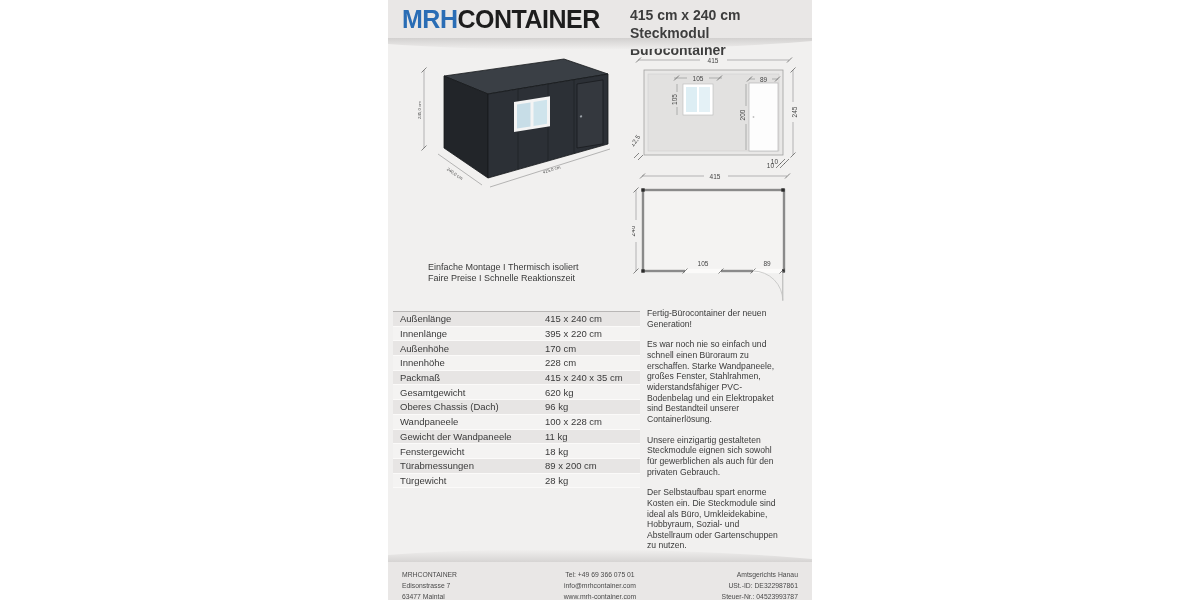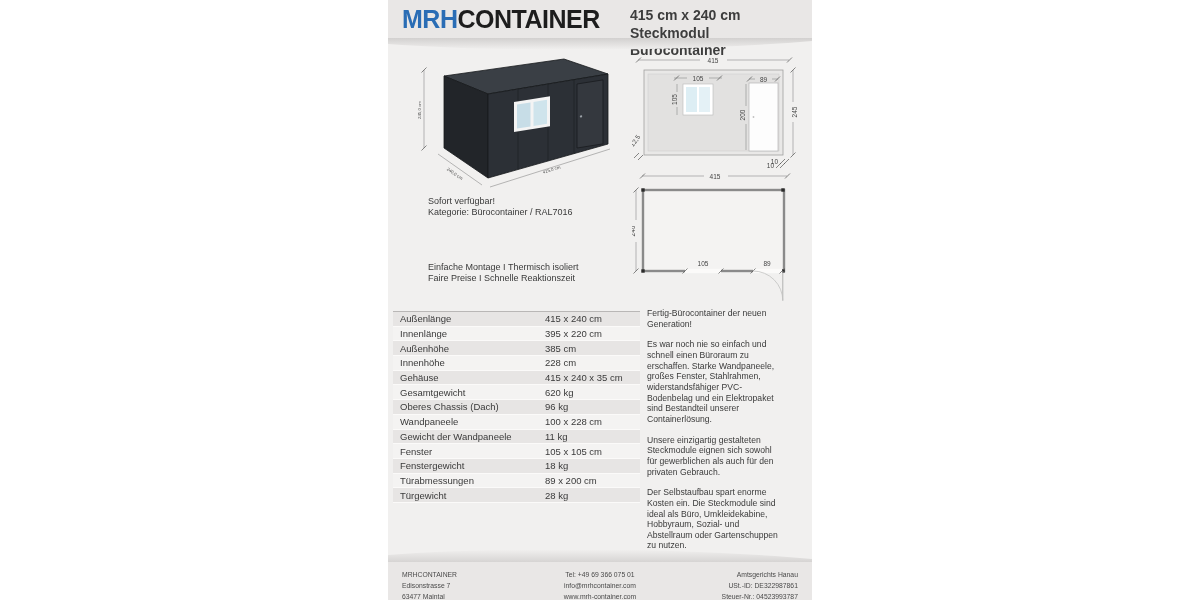--- a/index.html
+++ b/index.html
@@ -180,69 +180,61 @@
     <text class="dim-label" x="71" y="106" text-anchor="middle">105</text>
 
     <rect x="121" y="108.8" width="29" height="4.4" fill="#fbfaf9"></rect>
     <line class="tick" x1="118.5" y1="113.5" x2="123.5" y2="108.5"></line>
     <line class="tick" x1="147.5" y1="113.5" x2="152.5" y2="108.5"></line>
     <text class="dim-label" x="135" y="106" text-anchor="middle">89</text>
     <line x1="150.8" y1="111" x2="150.8" y2="140.5" stroke="#aaaaaa" stroke-width="0.9"></line>
     <path d="M121,111 A 29.8 29.8 0 0 1 150.8,140.8" fill="none" stroke="#c2c1c0" stroke-width="0.8"></path>
   </svg>
 
-  <div class="intro-block" style="top:196px;">
-    <div>Sofort verfügbar!</div>
-    <div>Kategorie: Bürocontainer / RAL7016</div>
-  </div>
   <div class="intro-block" style="top:262px;">
     <div>Einfache Montage I Thermisch isoliert</div>
     <div>Faire Preise I Schnelle Reaktionszeit</div>
   </div>
 
   <div class="spec-table">
       <div class="spec-row">
       <span class="spec-label">Außenlänge</span>
       <span class="spec-value">415 x 240 cm</span>
     </div>
       <div class="spec-row">
       <span class="spec-label">Innenlänge</span>
       <span class="spec-value">395 x 220 cm</span>
     </div>
       <div class="spec-row">
       <span class="spec-label">Außenhöhe</span>
-      <span class="spec-value">385 cm</span>
+      <span class="spec-value">170 cm</span>
     </div>
       <div class="spec-row">
       <span class="spec-label">Innenhöhe</span>
       <span class="spec-value">228 cm</span>
     </div>
       <div class="spec-row">
-      <span class="spec-label">Gehäuse</span>
+      <span class="spec-label">Packmaß</span>
       <span class="spec-value">415 x 240 x 35 cm</span>
     </div>
       <div class="spec-row">
       <span class="spec-label">Gesamtgewicht</span>
       <span class="spec-value">620 kg</span>
     </div>
       <div class="spec-row">
       <span class="spec-label">Oberes Chassis (Dach)</span>
       <span class="spec-value">96 kg</span>
     </div>
       <div class="spec-row">
       <span class="spec-label">Wandpaneele</span>
       <span class="spec-value">100 x 228 cm</span>
     </div>
       <div class="spec-row">
       <span class="spec-label">Gewicht der Wandpaneele</span>
       <span class="spec-value">11 kg</span>
-    </div>
-      <div class="spec-row">
-      <span class="spec-label">Fenster</span>
-      <span class="spec-value">105 x 105 cm</span>
     </div>
       <div class="spec-row">
       <span class="spec-label">Fenstergewicht</span>
       <span class="spec-value">18 kg</span>
     </div>
       <div class="spec-row">
       <span class="spec-label">Türabmessungen</span>
       <span class="spec-value">89 x 200 cm</span>
     </div>
       <div class="spec-row">

